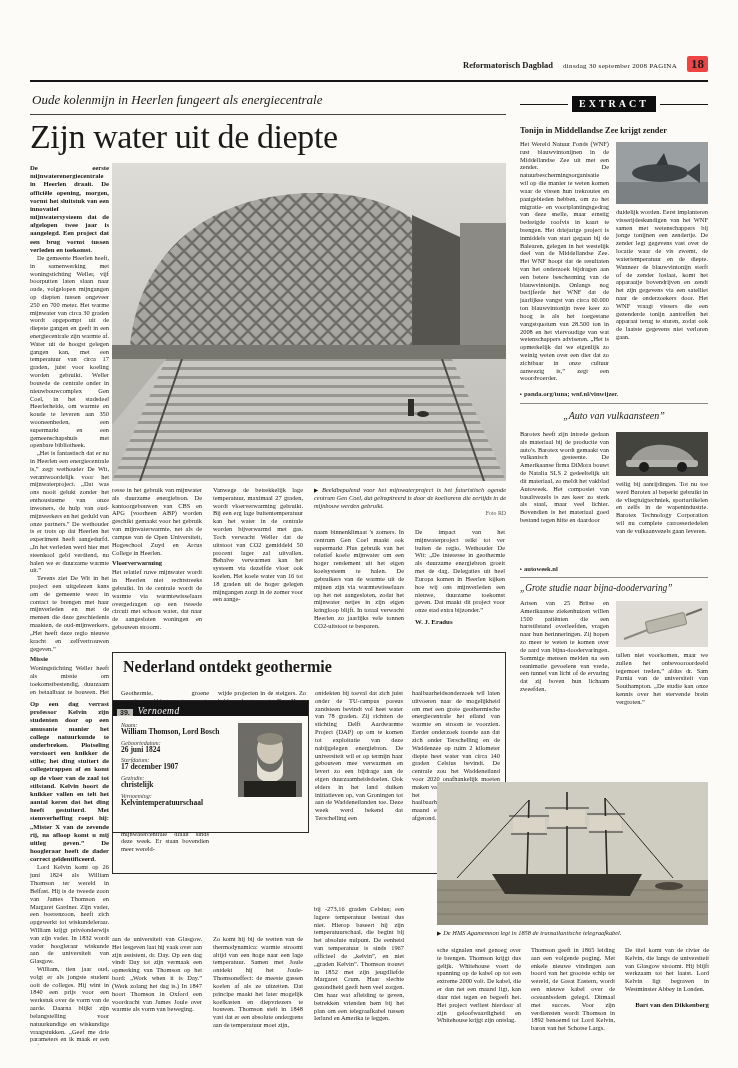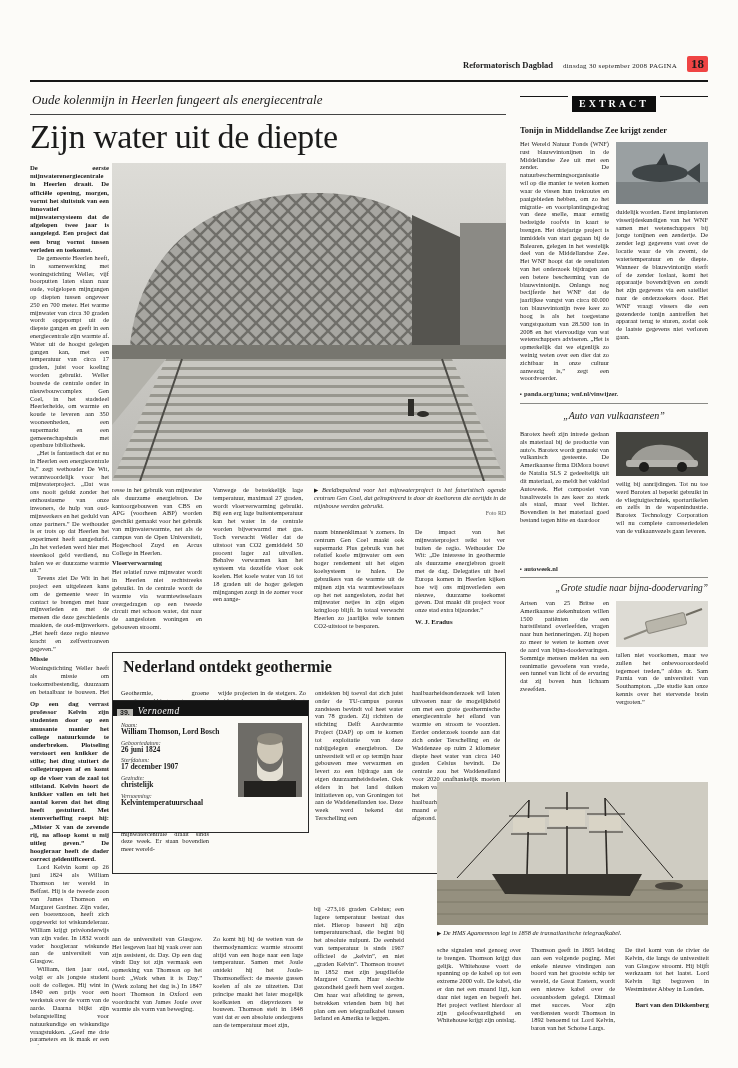--- a/index.html
+++ b/index.html
@@ -64,38 +64,38 @@
   .k-colB{left:213px;top:935px;width:90px;height:110px}
   .k-colC{left:314px;top:905px;width:90px;height:140px}
   .ship{left:437px;top:782px;width:271px;height:143px}
   .ship-caption{left:437px;top:929px;width:271px}
   .k-colD{left:437px;top:946px;width:84px;height:99px}
   .k-colE{left:531px;top:946px;width:84px;height:99px}
   .k-colF{left:625px;top:946px;width:84px;height:99px}
   .k-byline{font-weight:bold;font-size:6.8px;text-align:right;margin-top:8px}
 
   
-  .x-head{left:520px;top:96px;width:188px;display:flex;align-items:flex-start}
+  .x-head{left:520px;top:96px;width:188px;display:flex;align-items:center}
   .x-line{flex:1;height:1px;background:#161616}
   .x-label{background:#0e0e0e;color:#fff;font-weight:bold;font-size:10px;letter-spacing:3px;padding:2px 7px 3px;margin:0 4px}
   .x-title{left:520px;top:126px;width:188px;font-weight:bold;font-size:8.4px}
   .x1-left{left:520px;top:140px;width:89px;height:246px}
   .x1-img{left:616px;top:142px;width:92px;height:62px}
   .x1-right{left:616px;top:208px;width:92px;height:178px}
   .x-link{font-size:6.6px;font-weight:bold;color:#2d2d2d}
   .x-link .sq{font-size:5.5px;margin-right:2px}
   .x-link1{left:520px;top:390px;width:188px}
   .x-rule1{left:520px;top:403px;width:188px;height:1px;background:#8a8a86}
   .x2-title{left:520px;top:410px;width:188px;text-align:center;font-style:italic;font-size:10px}
   .x2-left{left:520px;top:430px;width:89px;height:132px}
   .x2-img{left:616px;top:432px;width:92px;height:44px}
   .x2-right{left:616px;top:480px;width:92px;height:82px}
   .x-link2{left:520px;top:565px;width:188px}
   .x-rule2{left:520px;top:577px;width:188px;height:1px;background:#8a8a86}
-  .x3-title{left:520px;top:583px;width:188px;text-align:right;font-style:italic;font-size:9.4px}
+  .x3-title{left:520px;top:583px;width:188px;text-align:left;font-style:italic;font-size:9.4px}
   .x3-left{left:520px;top:599px;width:89px;height:108px}
   .x3-img{left:616px;top:601px;width:92px;height:46px}
   .x3-right{left:616px;top:651px;width:92px;height:56px}
 </style>
 </head>
 <body>
 
 <div class="page">
 
   <div class="abs masthead">

